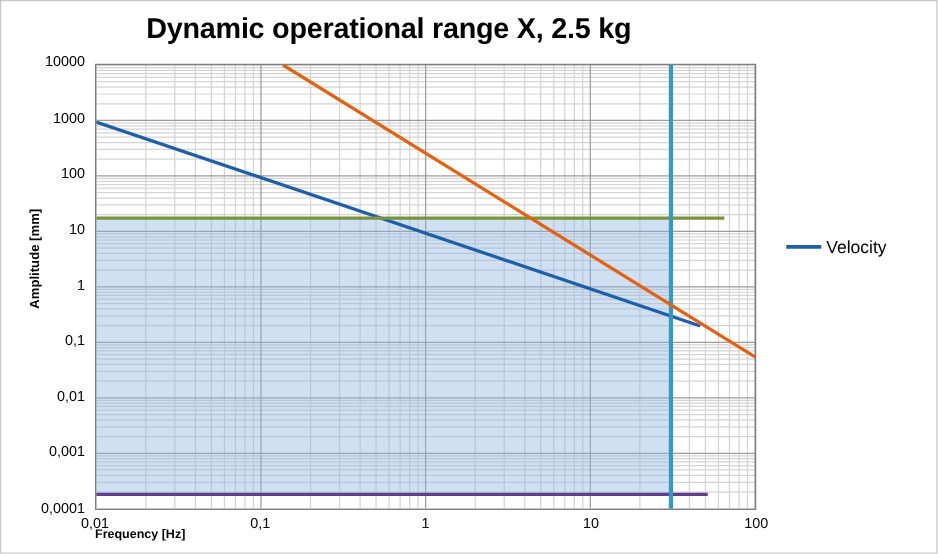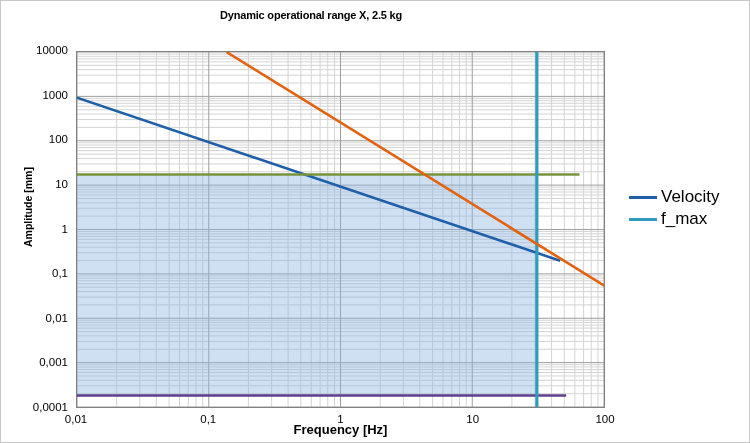--- a/index.html
+++ b/index.html
@@ -13,21 +13,21 @@
   #chart-frame {
     position: absolute; left: 0; top: 0;
     width: 750px; height: 443px;
     border: 1px solid #c8c8c8;
     background: #ffffff;
   }
   #chart-title {
     position: absolute;
     left: 0; top: 8px; width: 620px;
     text-align: center;
-    font-size: 11px; font-weight: bold;
+    font-size: 23px; font-weight: bold;
     color: #000000;
     letter-spacing: -0.2px;
   }
   
   #plot-area {
     position: absolute;
     left: 75px; top: 50px;
     width: 529px; height: 357px;
     background: #ffffff;
     border: 1px solid #808080;
@@ -70,41 +70,40 @@
     width: 160px;
     text-align: center;
     font-size: 10.5px; font-weight: bold;
     color: #000000;
     transform: rotate(-90deg);
   }
   #x-axis-title {
     position: absolute;
     left: 75px; top: 421px;
     width: 529px;
-    text-align: center;
-    font-size: 13px; font-weight: bold;
+    font-size: 10px; font-weight: bold;
     color: #000000;
   }
   
   #legend {
     position: absolute;
     left: 628px; top: 185px;
     width: 118px;
   }
   .legend-row {
     display: flex; align-items: center;
     height: 22px;
   }
   .legend-swatch {
     width: 28px; height: 3px;
     margin-right: 4px;
     flex: 0 0 auto;
   }
   .legend-label {
-    font-size: 17px;
+    font-size: 14px;
     color: #000000;
     white-space: nowrap;
   }
 </style>
 </head>
 <body>
 
 <div id="chart-frame">
 
   <div id="chart-title">Dynamic operational range X, 2.5 kg</div>
@@ -252,19 +251,15 @@
         <polyline points="459.84928593667536,357 459.84928593667536,0" fill="none" stroke="#2E9BBF" stroke-width="3.2"></polyline>
         <polyline points="149.48664088346456,0 529,234.71131498131936" fill="none" stroke="#E2620F" stroke-width="2.6"></polyline>
       </svg>
   </div>
 
   <div id="legend">
       <div class="legend-row">
         <span class="legend-swatch" style="background: rgb(31, 95, 169);"></span>
         <span class="legend-label">Velocity</span>
       </div>
-      <div class="legend-row">
-        <span class="legend-swatch" style="background: rgb(46, 155, 191);"></span>
-        <span class="legend-label">f_max</span>
-      </div>
     </div>
 
 </div>
 
 </body></html>

